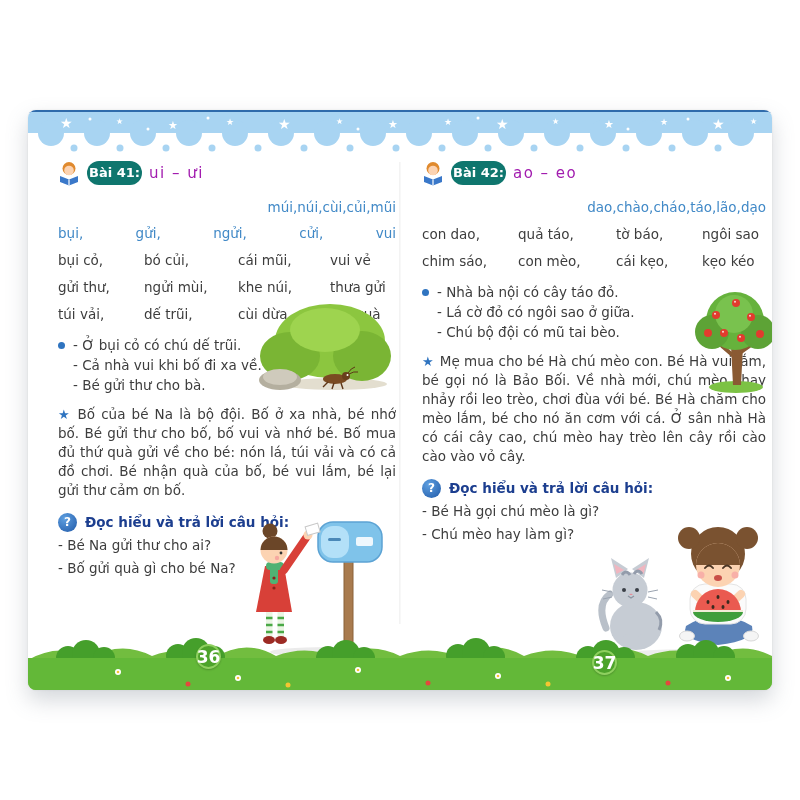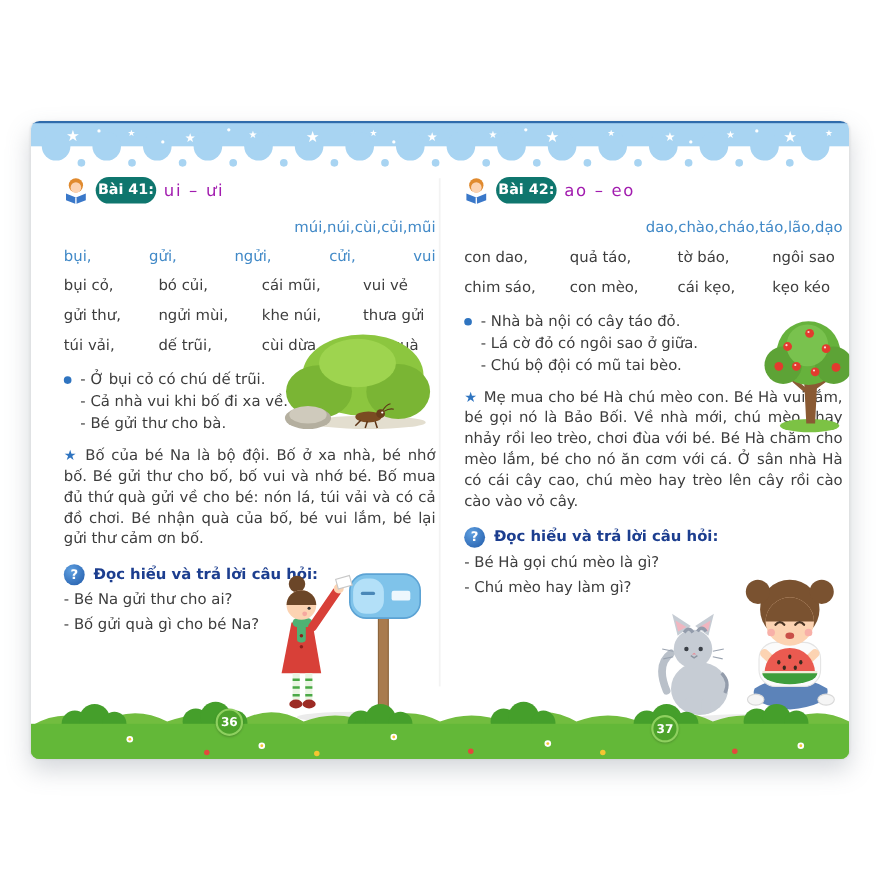--- a/index.html
+++ b/index.html
@@ -41,21 +41,21 @@
   .paragraph .star{margin-right:6px;}
 
   .question-header{display:flex;align-items:center;gap:8px;margin-top:12px;}
   .q-icon{width:19px;height:19px;border-radius:50%;flex:0 0 auto;color:#fff;font-weight:bold;
           font-size:12px;display:flex;align-items:center;justify-content:center;
           background:radial-gradient(circle at 35% 30%,#5e9fe0,#2059a8);}
   .q-title{color:#1c3e8f;font-weight:bold;}
   .question{margin-left:0;margin-top:3px;line-height:20px;}
 
   .page-badge{position:absolute;width:25px;height:25px;border-radius:50%;background:#4da32b;
-              border:2px solid #8ed05f;color:#fff;font-size:11px;font-weight:bold;
+              border:2px solid #8ed05f;color:#fff;font-size:17px;font-weight:bold;
               display:flex;align-items:center;justify-content:center;box-sizing:border-box;
               box-shadow:0 1px 2px rgba(0,0,0,.2);}
   #badge-36{left:168px;top:534px;}
   #badge-37{left:564px;top:540px;}
 
   .illu{position:absolute;}
   #illu-bush{left:222px;top:186px;}
   #illu-mailbox{left:216px;top:398px;}
   #illu-tree{left:660px;top:178px;}
   #illu-girlcat{left:566px;top:398px;}

